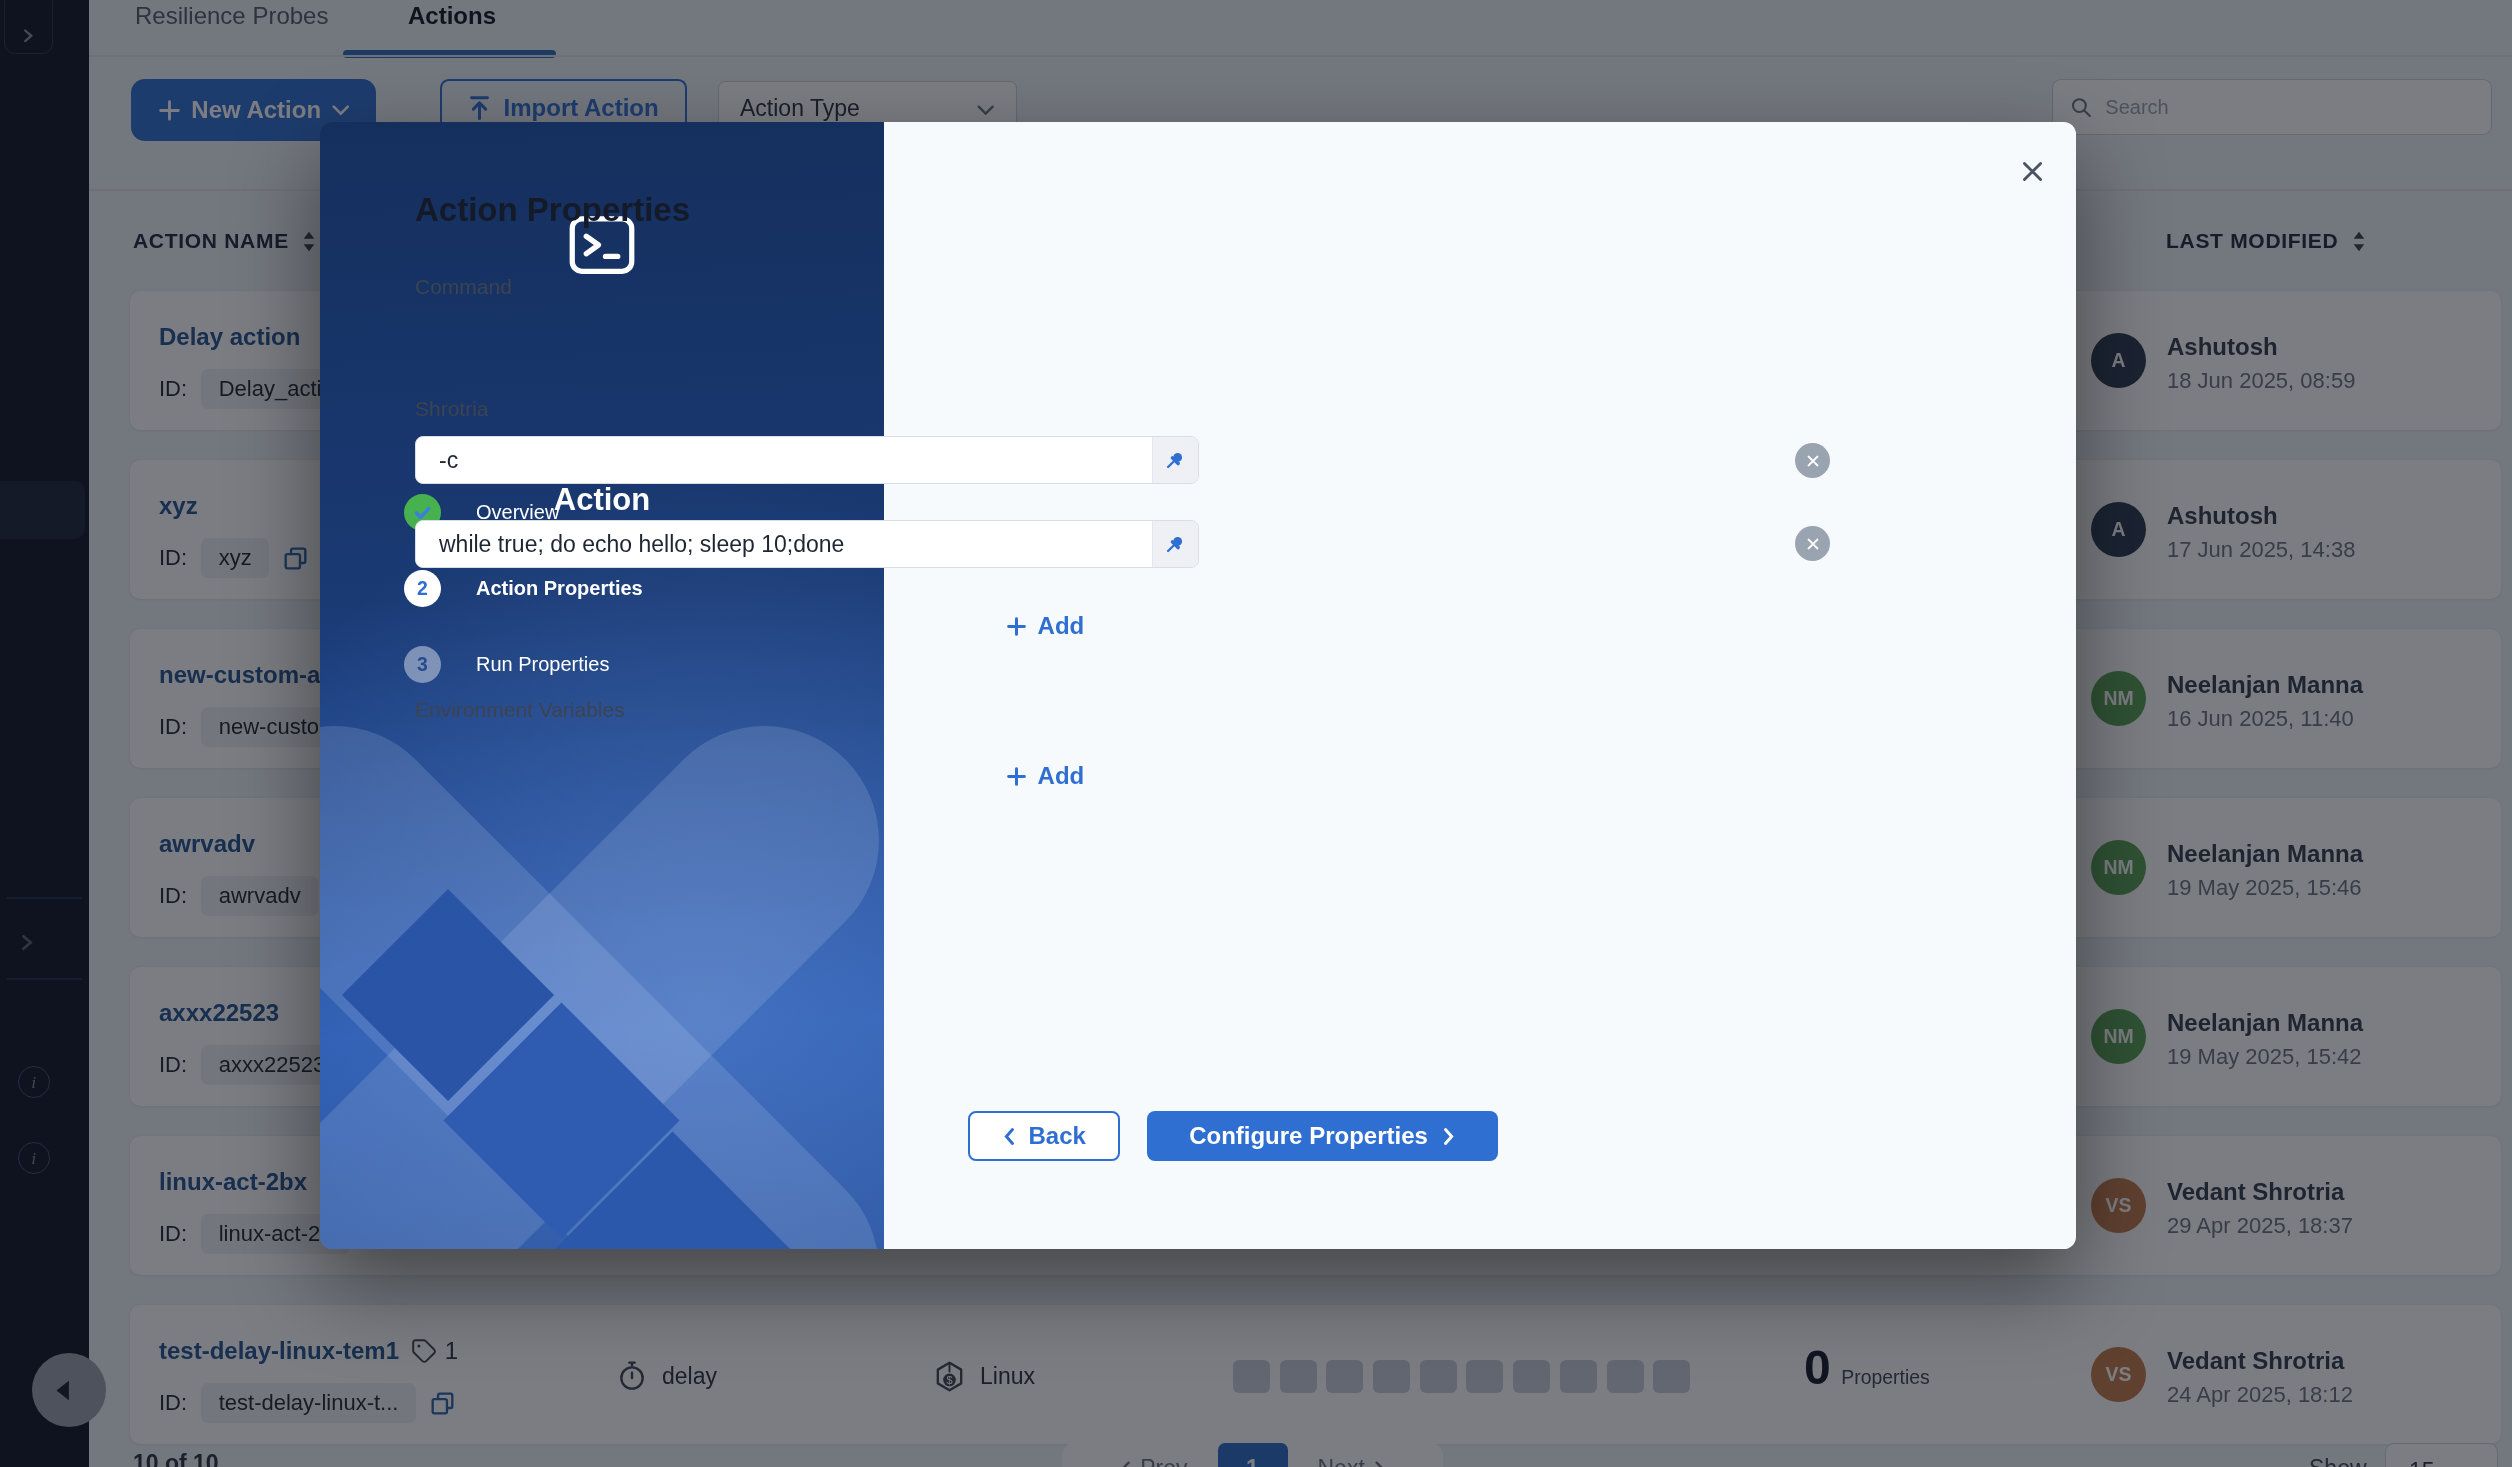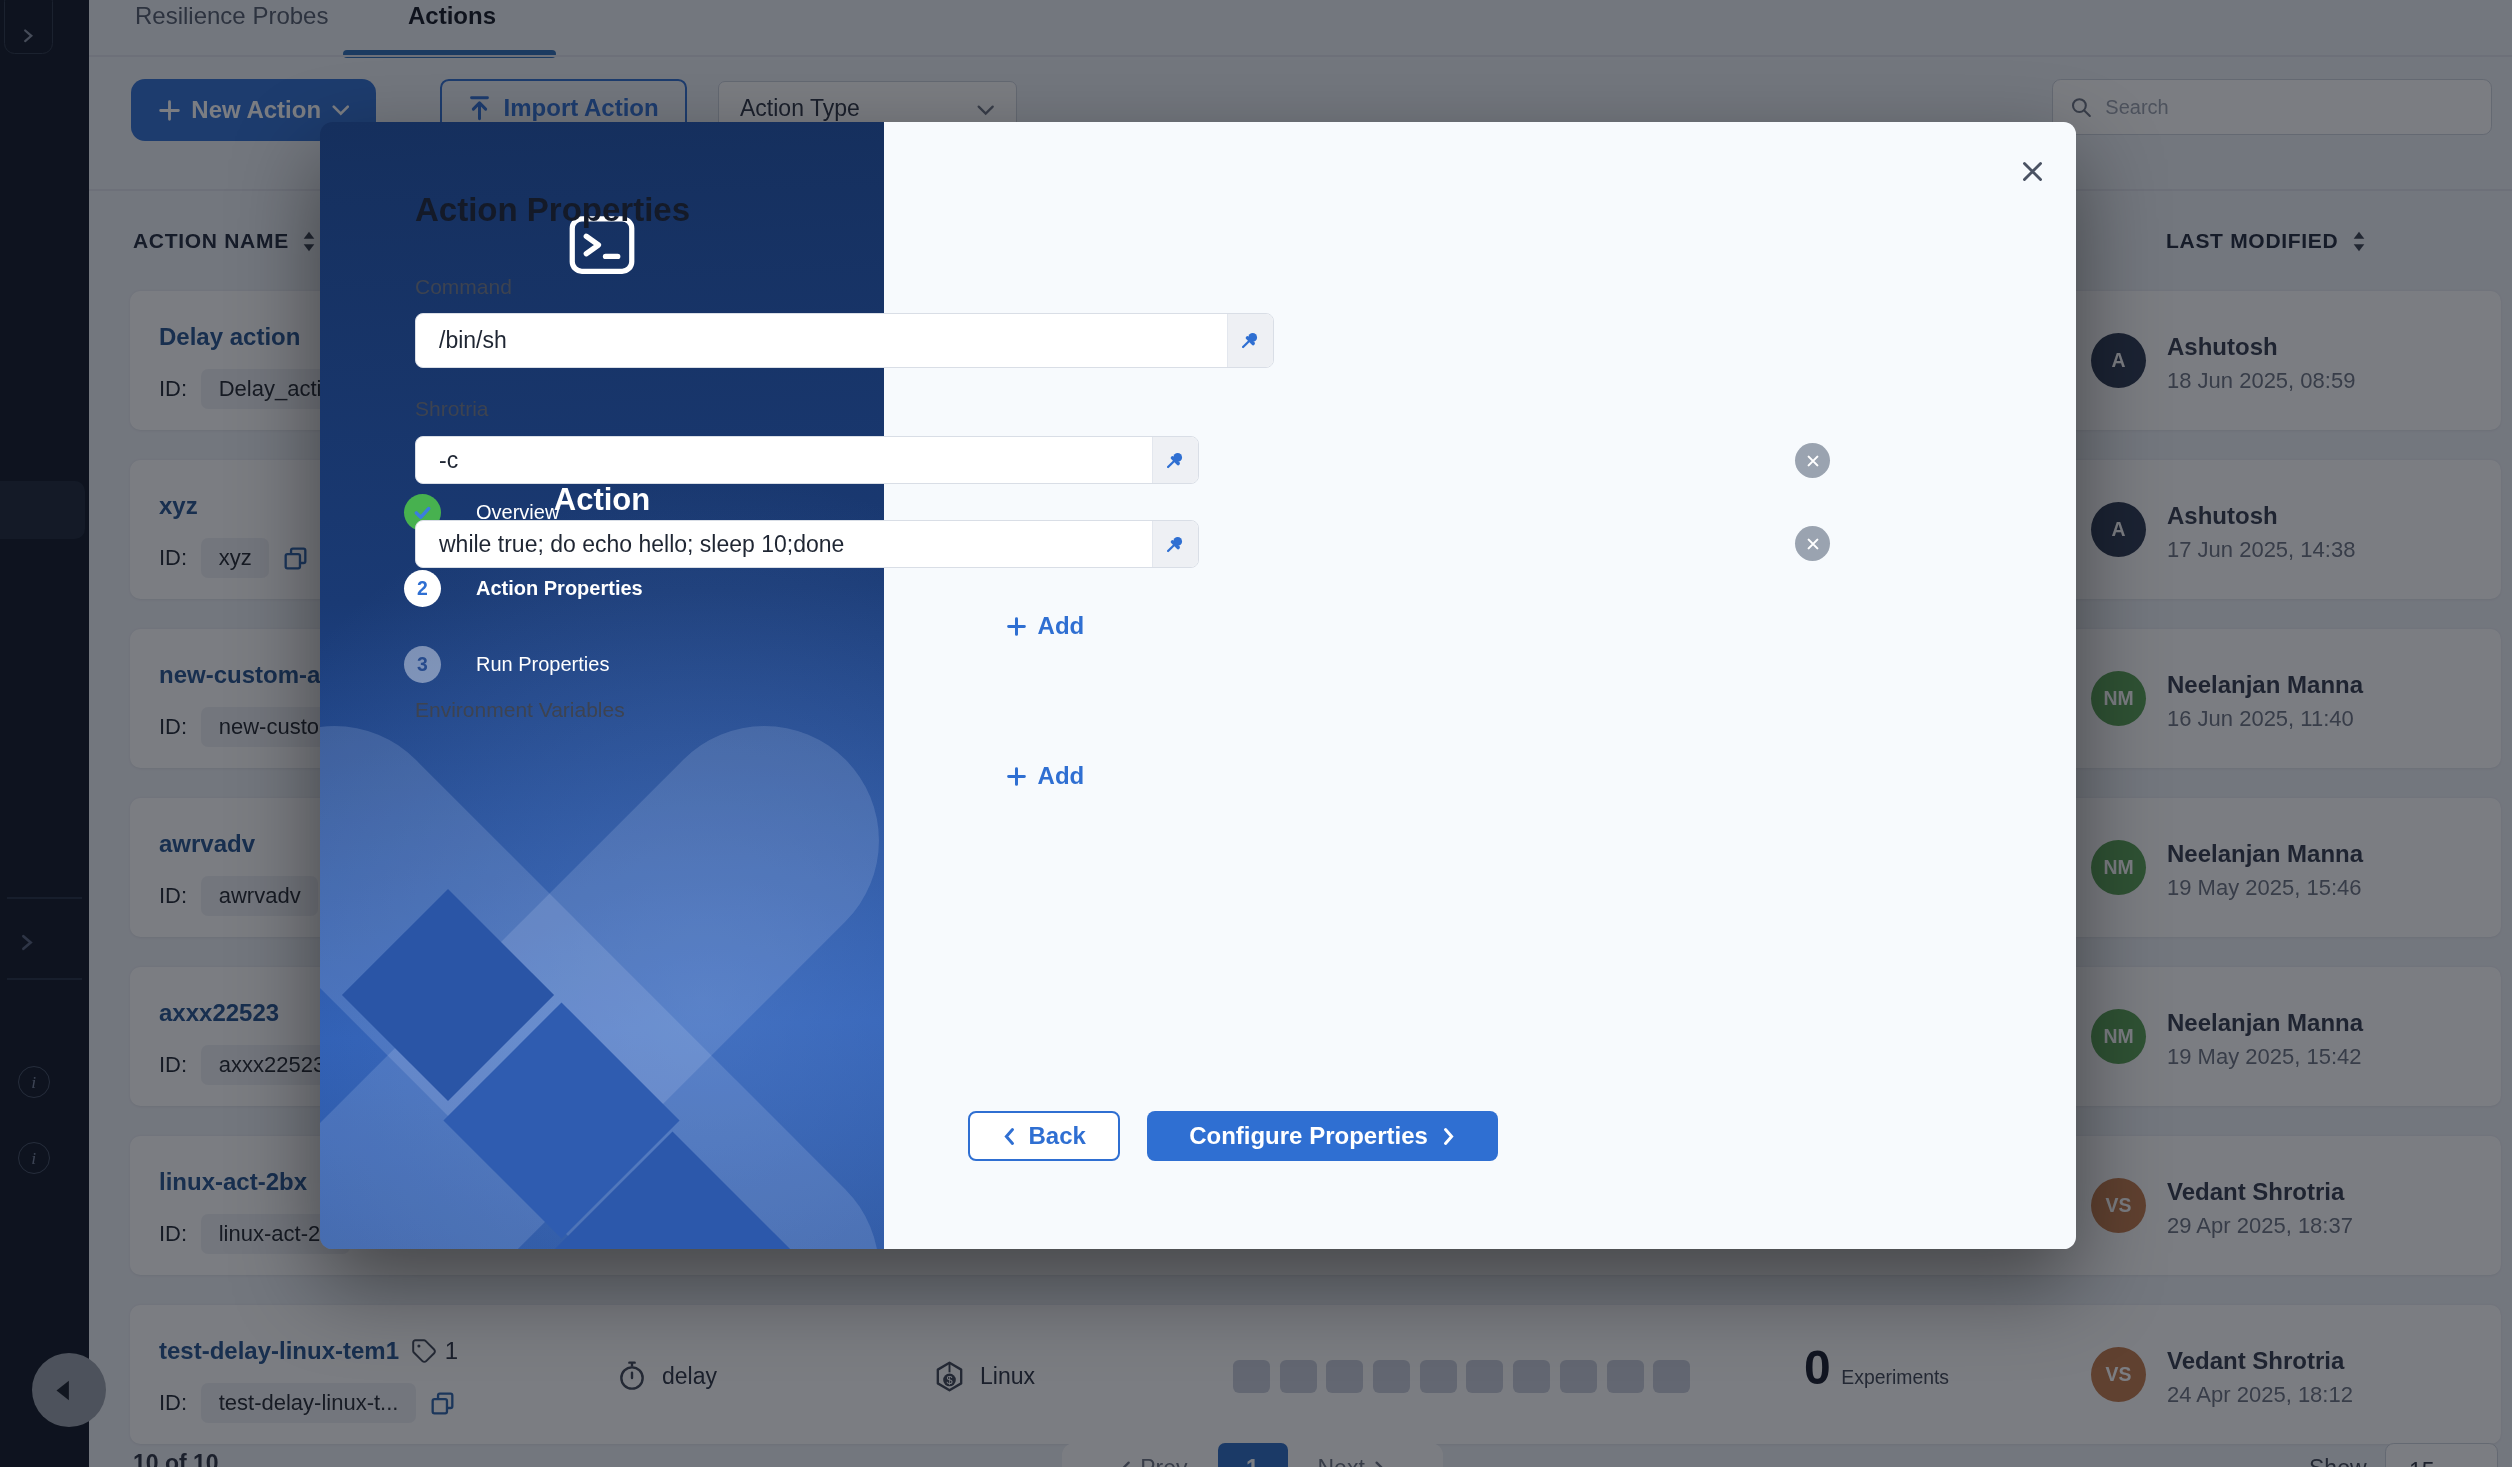--- a/index.html
+++ b/index.html
@@ -333,21 +333,21 @@
           <div class="skel"></div>
           <div class="skel"></div>
         <div class="skel"></div>
           <div class="skel"></div>
           <div class="skel"></div>
           <div class="skel"></div>
           <div class="skel"></div>
       </div>
       <div class="cell-exp">
         <span class="exp-num">0</span>
-        <span class="exp-label">Experiments</span>
+        <span class="exp-label">Properties</span>
       </div>
       <div class="who">
         <div class="avatar av-orange">VS</div>
         <div>
             <div class="who-name">Vedant Shrotria</div>
              <div class="who-date">24 Apr 2025, 18:12</div>
           </div>
       </div>
     </div>
 
@@ -414,30 +414,20 @@
 
     <div class="m-close">
       <svg width="25" height="25" viewBox="0 0 28 28">
           <path d="M5 5 L23 23 M23 5 L5 23" stroke="#4a5263" stroke-width="3.2" stroke-linecap="round"></path>
         </svg>
     </div>
 
     <div class="m-heading">Action Properties</div>
 
     <div class="f-label" style="top:153px">Command</div>
-    <div class="field" style="top:191px; width:859px; height:55px;">
-      <input type="text" value="/bin/sh" style="">
-      <span class="pin-box">
-        <svg width="21" height="21" viewBox="0 0 24 24">
-            <circle cx="14.5" cy="8.5" r="5" fill="#2f6fd2"></circle>
-            <path d="M10.5 12.5 L3.5 19.5" stroke="#2f6fd2" stroke-width="2.6" stroke-linecap="round"></path>
-            <path d="M8.5 9 L15 15.5" stroke="#2f6fd2" stroke-width="4" stroke-linecap="round"></path>
-          </svg>
-      </span>
-    </div>
 
     <div class="f-label" style="top:275px">Shrotria</div>
     <div class="field" style="top:314px; width:784px; height:48px;">
       <input type="text" value="-c" style="">
       <span class="pin-box">
         <svg width="21" height="21" viewBox="0 0 24 24">
             <circle cx="14.5" cy="8.5" r="5" fill="#2f6fd2"></circle>
             <path d="M10.5 12.5 L3.5 19.5" stroke="#2f6fd2" stroke-width="2.6" stroke-linecap="round"></path>
             <path d="M8.5 9 L15 15.5" stroke="#2f6fd2" stroke-width="4" stroke-linecap="round"></path>
           </svg>

